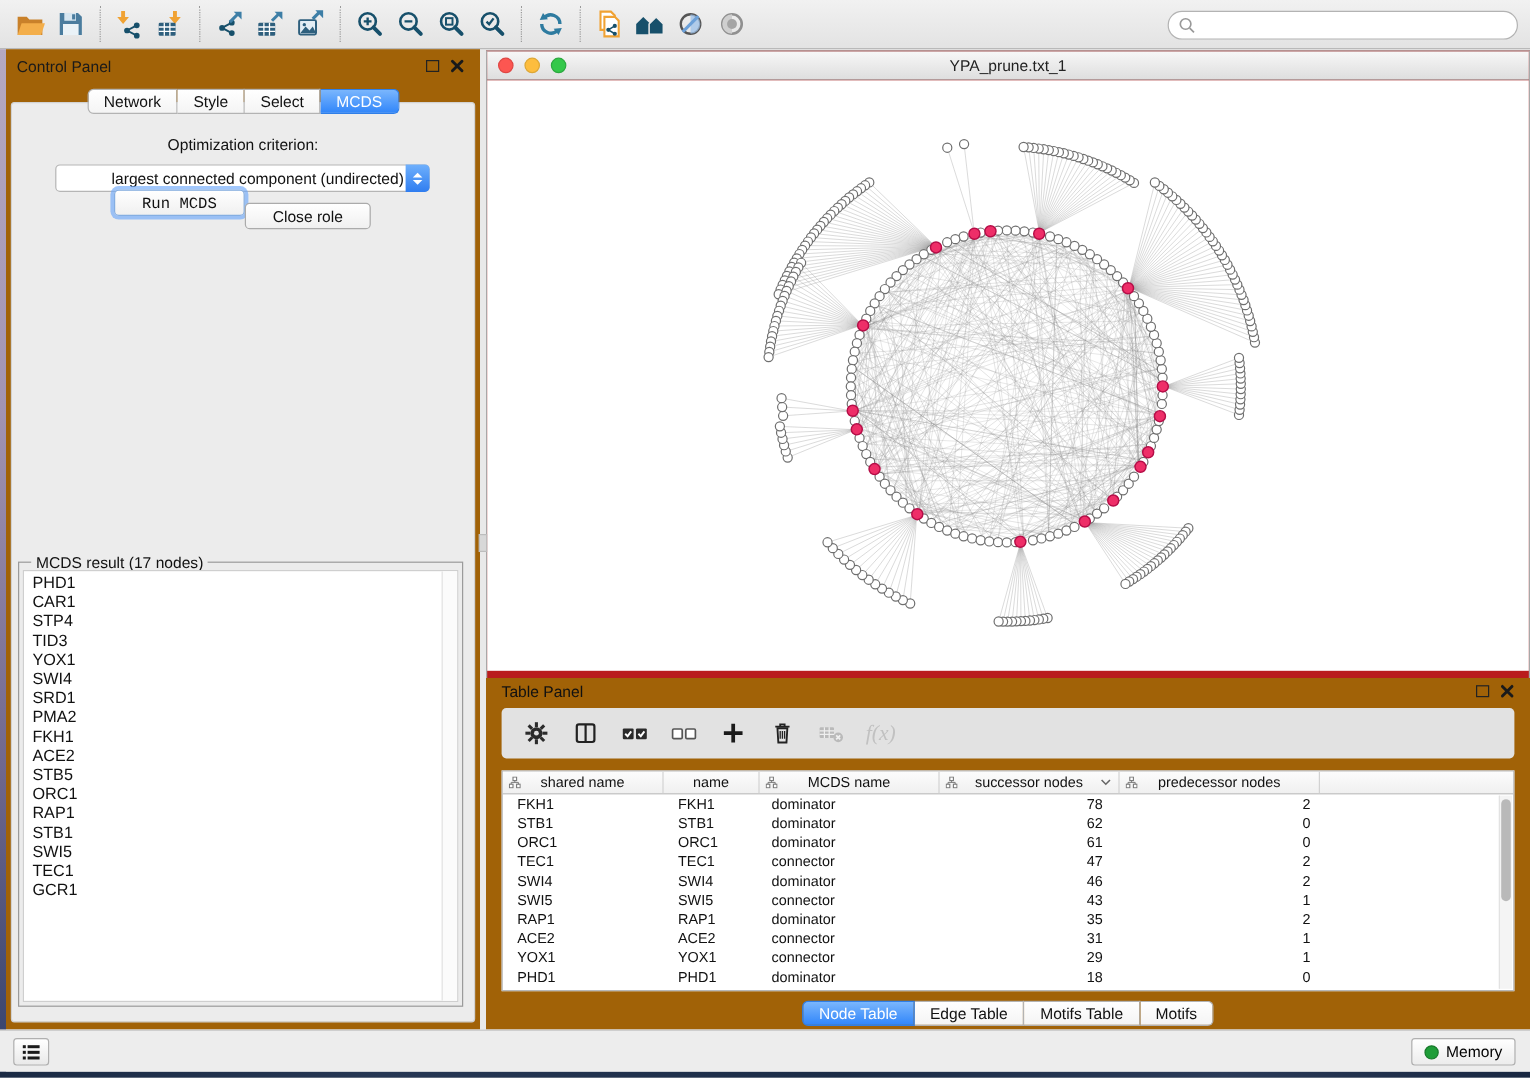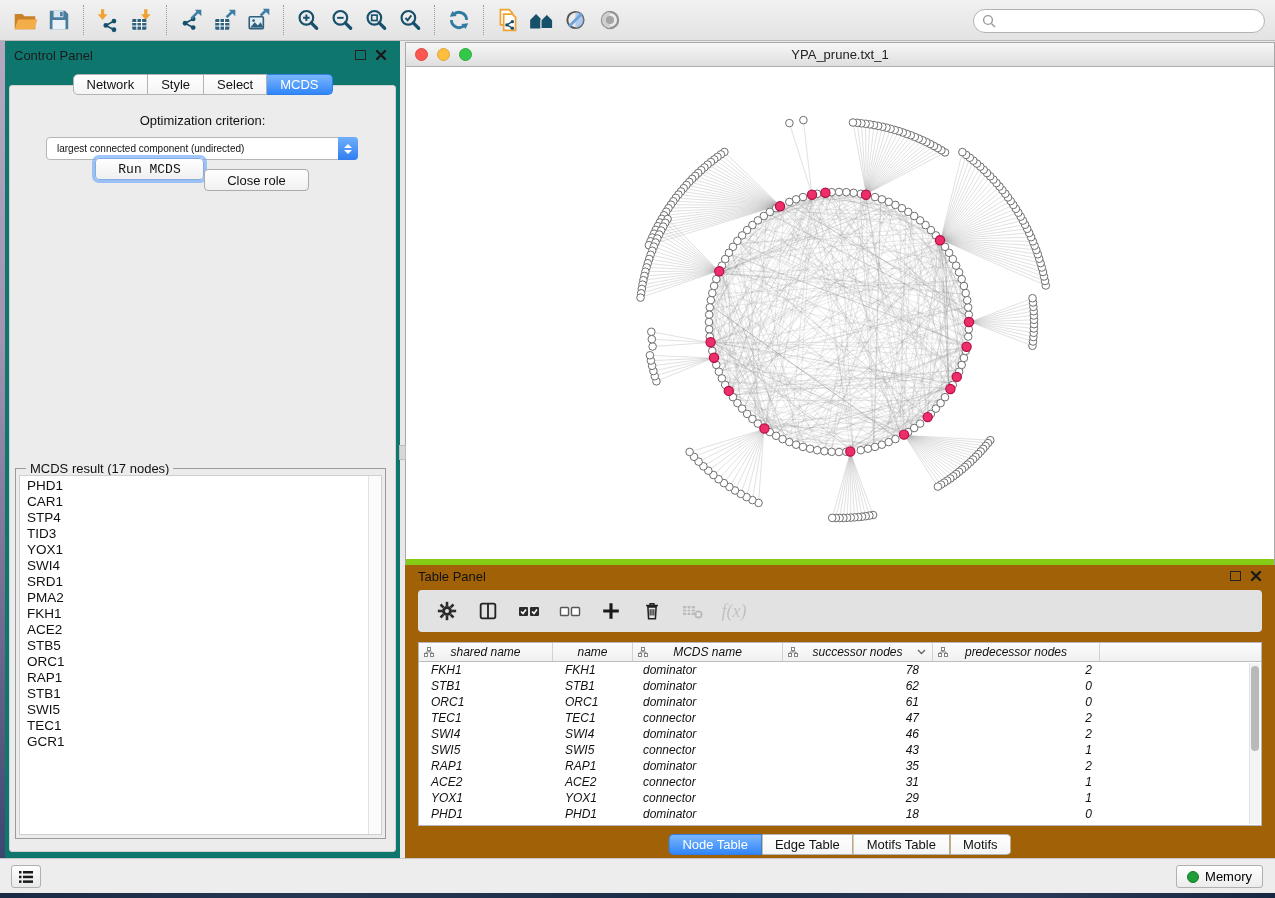--- a/index.html
+++ b/index.html
@@ -17,42 +17,42 @@
     background:#fff; border:1px solid #b3b3b3; border-radius:13px; display:flex; align-items:center; padding-left:8px; }
   .search-wrap input { border:none; outline:none; flex:1; height:20px; font-size:13px; background:transparent; padding-left:6px; }
 
   
   .desktop-left { position:absolute; left:0; top:41px; width:5px; height:852px;
     background:linear-gradient(#b5a9c2,#a294b2 35%,#70688e 70%,#33416a); }
   .desktop-bottom { position:absolute; left:0; bottom:0; width:100%; height:5px;
     background:linear-gradient(90deg,#1a2a44,#263754 25%,#1b2c47 55%,#2a3a58 80%,#182741); }
 
   
-  .control-panel { position:absolute; left:5px; top:41px; width:395px; height:817px; background:#0f766e; }
+  .control-panel { position:absolute; left:5px; top:41px; width:395px; height:817px; background:#a16207; }
   .panel-title { position:absolute; left:9px; top:7px; font-size:13px; color:#1a1a1a; }
   .float-ic { position:absolute; width:11px; height:10px; border:1.5px solid #222; background:transparent; }
   .close-ic { position:absolute; width:12px; height:12px; }
   .close-ic svg { display:block; }
   .cp-float { right:34px; top:9px; }
   .cp-close { right:13px; top:8px; }
 
   .seg-tabs { display:flex; position:absolute; z-index:3;text-align:center; }
   .cp-tabs { top:33px; left:50%; transform:translateX(-50%); }
   .seg-tab { background:linear-gradient(#ffffff,#f4f4f4); border:1px solid #b3b3b3; border-left:none;
     padding:0 13px; height:21px; line-height:20px; font-size:13px; color:#111; }
   .seg-tab:first-child { border-left:1px solid #b3b3b3; border-radius:5px 0 0 5px; }
   .seg-tab:last-child { border-radius:0 5px 5px 0; }
   .seg-tab.active { background:linear-gradient(#7ab6fd,#3186fa); border-color:#2f7fe8; color:#fff; }
 
   .cp-inner { position:absolute; left:4px; right:4px; top:44px; bottom:6px;
     background:#ececec; border:1px solid #d2d2d2; border-radius:3px; }
   .opt-label { position:absolute; top:27px; left:0; right:0; text-align:center; font-size:13px; }
   .combo { position:absolute; left:36px; top:51px; width:312px; height:23px; background:#fff;
     border:1px solid #b5b5b5; border-radius:4px; display:flex; align-items:center; }
-  .combo-text { flex:1; padding-left:10px; font-size:10px; white-space:nowrap; overflow:hidden; }
+  .combo-text { flex:1; padding-left:10px; font-size:13px; white-space:nowrap; overflow:hidden;margin-left:36px; }
   .combo-stepper { width:20px; height:23px; margin:-1px -1px -1px 0; border-radius:0 4px 4px 0;
     background:linear-gradient(#6fb0fc,#2f7df0); display:flex; flex-direction:column; align-items:center; justify-content:center; gap:2px; }
   .combo-stepper .up, .combo-stepper .dn { width:0; height:0; border-left:4px solid transparent; border-right:4px solid transparent; }
   .combo-stepper .up { border-bottom:4.5px solid #fff; }
   .combo-stepper .dn { border-top:4.5px solid #fff; }
 
   .btn { background:linear-gradient(#ffffff,#f0f0f0); border:1px solid #ababab; border-radius:4px;
     height:22px; font-size:13px; color:#111; font-family:"Liberation Sans",sans-serif; }
   .run-btn { position:absolute; left:85px; top:72px; width:109px; box-shadow:0 0 0 3px rgba(111,169,250,.65); border-color:#84aee2;font-family:Liberation Mono, monospace; }
   .closep-btn { position:absolute; left:194px; top:83px; width:105px; }
@@ -64,21 +64,21 @@
   .mcds-scroll { position:absolute; right:0; top:0; bottom:0; width:13px; background:#fbfbfb; border-left:1px solid #e2e2e2; }
   .mcds-items { position:absolute; left:0; top:2px; right:14px; }
   .mcds-item { line-height:16px; padding-left:7px; font-size:13.5px; }
 
   
   .vsplit-handle { position:absolute; left:399px; top:445px; width:7px; height:15px;
     background:#d8d8d8; border:1px solid #bdbdbd; z-index:5; }
 
   
   .net-win { position:absolute; left:405px; top:42px; width:870px; height:618px;
-    background:#84cc16; border:1px solid #a8a8a8; }
+    background:#b91c1c; border:1px solid #a8a8a8; }
   .net-titlebar { position:relative; height:24px; background:linear-gradient(#f7f7f7,#dedede);
     border-bottom:1px solid #b0b0b0; }
   .tl { position:absolute; top:5px; width:13px; height:13px; border-radius:50%; }
   .tl-red   { left:9px;  background:#fc5651; border:1px solid #df4744; }
   .tl-yellow{ left:31px; background:#fdbd3e; border:1px solid #dda735; }
   .tl-green { left:53px; background:#34c84a; border:1px solid #2ba93f; }
   .net-title { text-align:center; line-height:23px; font-size:13px; color:#222; }
   .net-canvas { position:relative; width:868px; height:492px; background:#fff; overflow:hidden; }
   .net-canvas svg { position:absolute; left:0; top:0; }
 
@@ -86,21 +86,21 @@
   .table-panel { position:absolute; left:405px; top:565px; width:870px; height:293px; background:#a16207; }
   .tp-title { position:absolute; left:13px; top:4px; font-size:13px; }
   .tp-float { right:34px; top:6px; }
   .tp-close { right:13px; top:5px; }
   .tp-toolbar { position:absolute; left:13px; right:13px; top:25px; height:42px;
     background:#e2e2e2; border-radius:4px; display:flex; align-items:center; gap:15px; padding-left:16px; }
   .tp-btn { width:26px; height:26px; display:flex; align-items:center; justify-content:center; background:none; border:none; }
   .tp-btn.disabled { opacity:.45; }
   .fx-label { font-family:"Liberation Serif", serif; font-style:italic; font-size:18px; color:#9a9a9a; }
 
-  .ntable { position:absolute; left:13px; right:13px; top:77px; height:184px; background:#fff; border:1px solid #b7b7b7; overflow:hidden;font-style:italic; }
+  .ntable { position:absolute; left:13px; right:13px; top:77px; height:184px; background:#fff; border:1px solid #b7b7b7; overflow:hidden; }
   .thead { display:flex; height:19px; background:linear-gradient(#fcfcfc,#f0f0f0); border-bottom:1px solid #bdbdbd; font-size:12px; }
   .hcell { position:relative; display:flex; align-items:center; justify-content:center; border-right:1px solid #d2d2d2; }
   .hcell .tree-ic { position:absolute; left:5px; top:4px; }
   .hcell .sort-ch { position:absolute; right:6px; top:6px; }
   .c0 { width:134px; } .c1 { width:80px; } .c2 { width:150px; } .c3 { width:150px; } .c4 { width:167px; } .cf { flex:1; border-right:none; }
   .tbody { position:absolute; left:0; right:13px; top:19px; bottom:0; font-size:12px; }
   .trow { display:flex; height:16px; line-height:16px; }
   .trow .tcell { overflow:hidden; white-space:nowrap; }
   .trow .c0 { padding-left:12px; } .trow .c1 { padding-left:12px; } .trow .c2 { padding-left:10px; }
   .trow .c3 { text-align:right; padding-right:14px; } .trow .c4 { text-align:right; padding-right:8px; }

